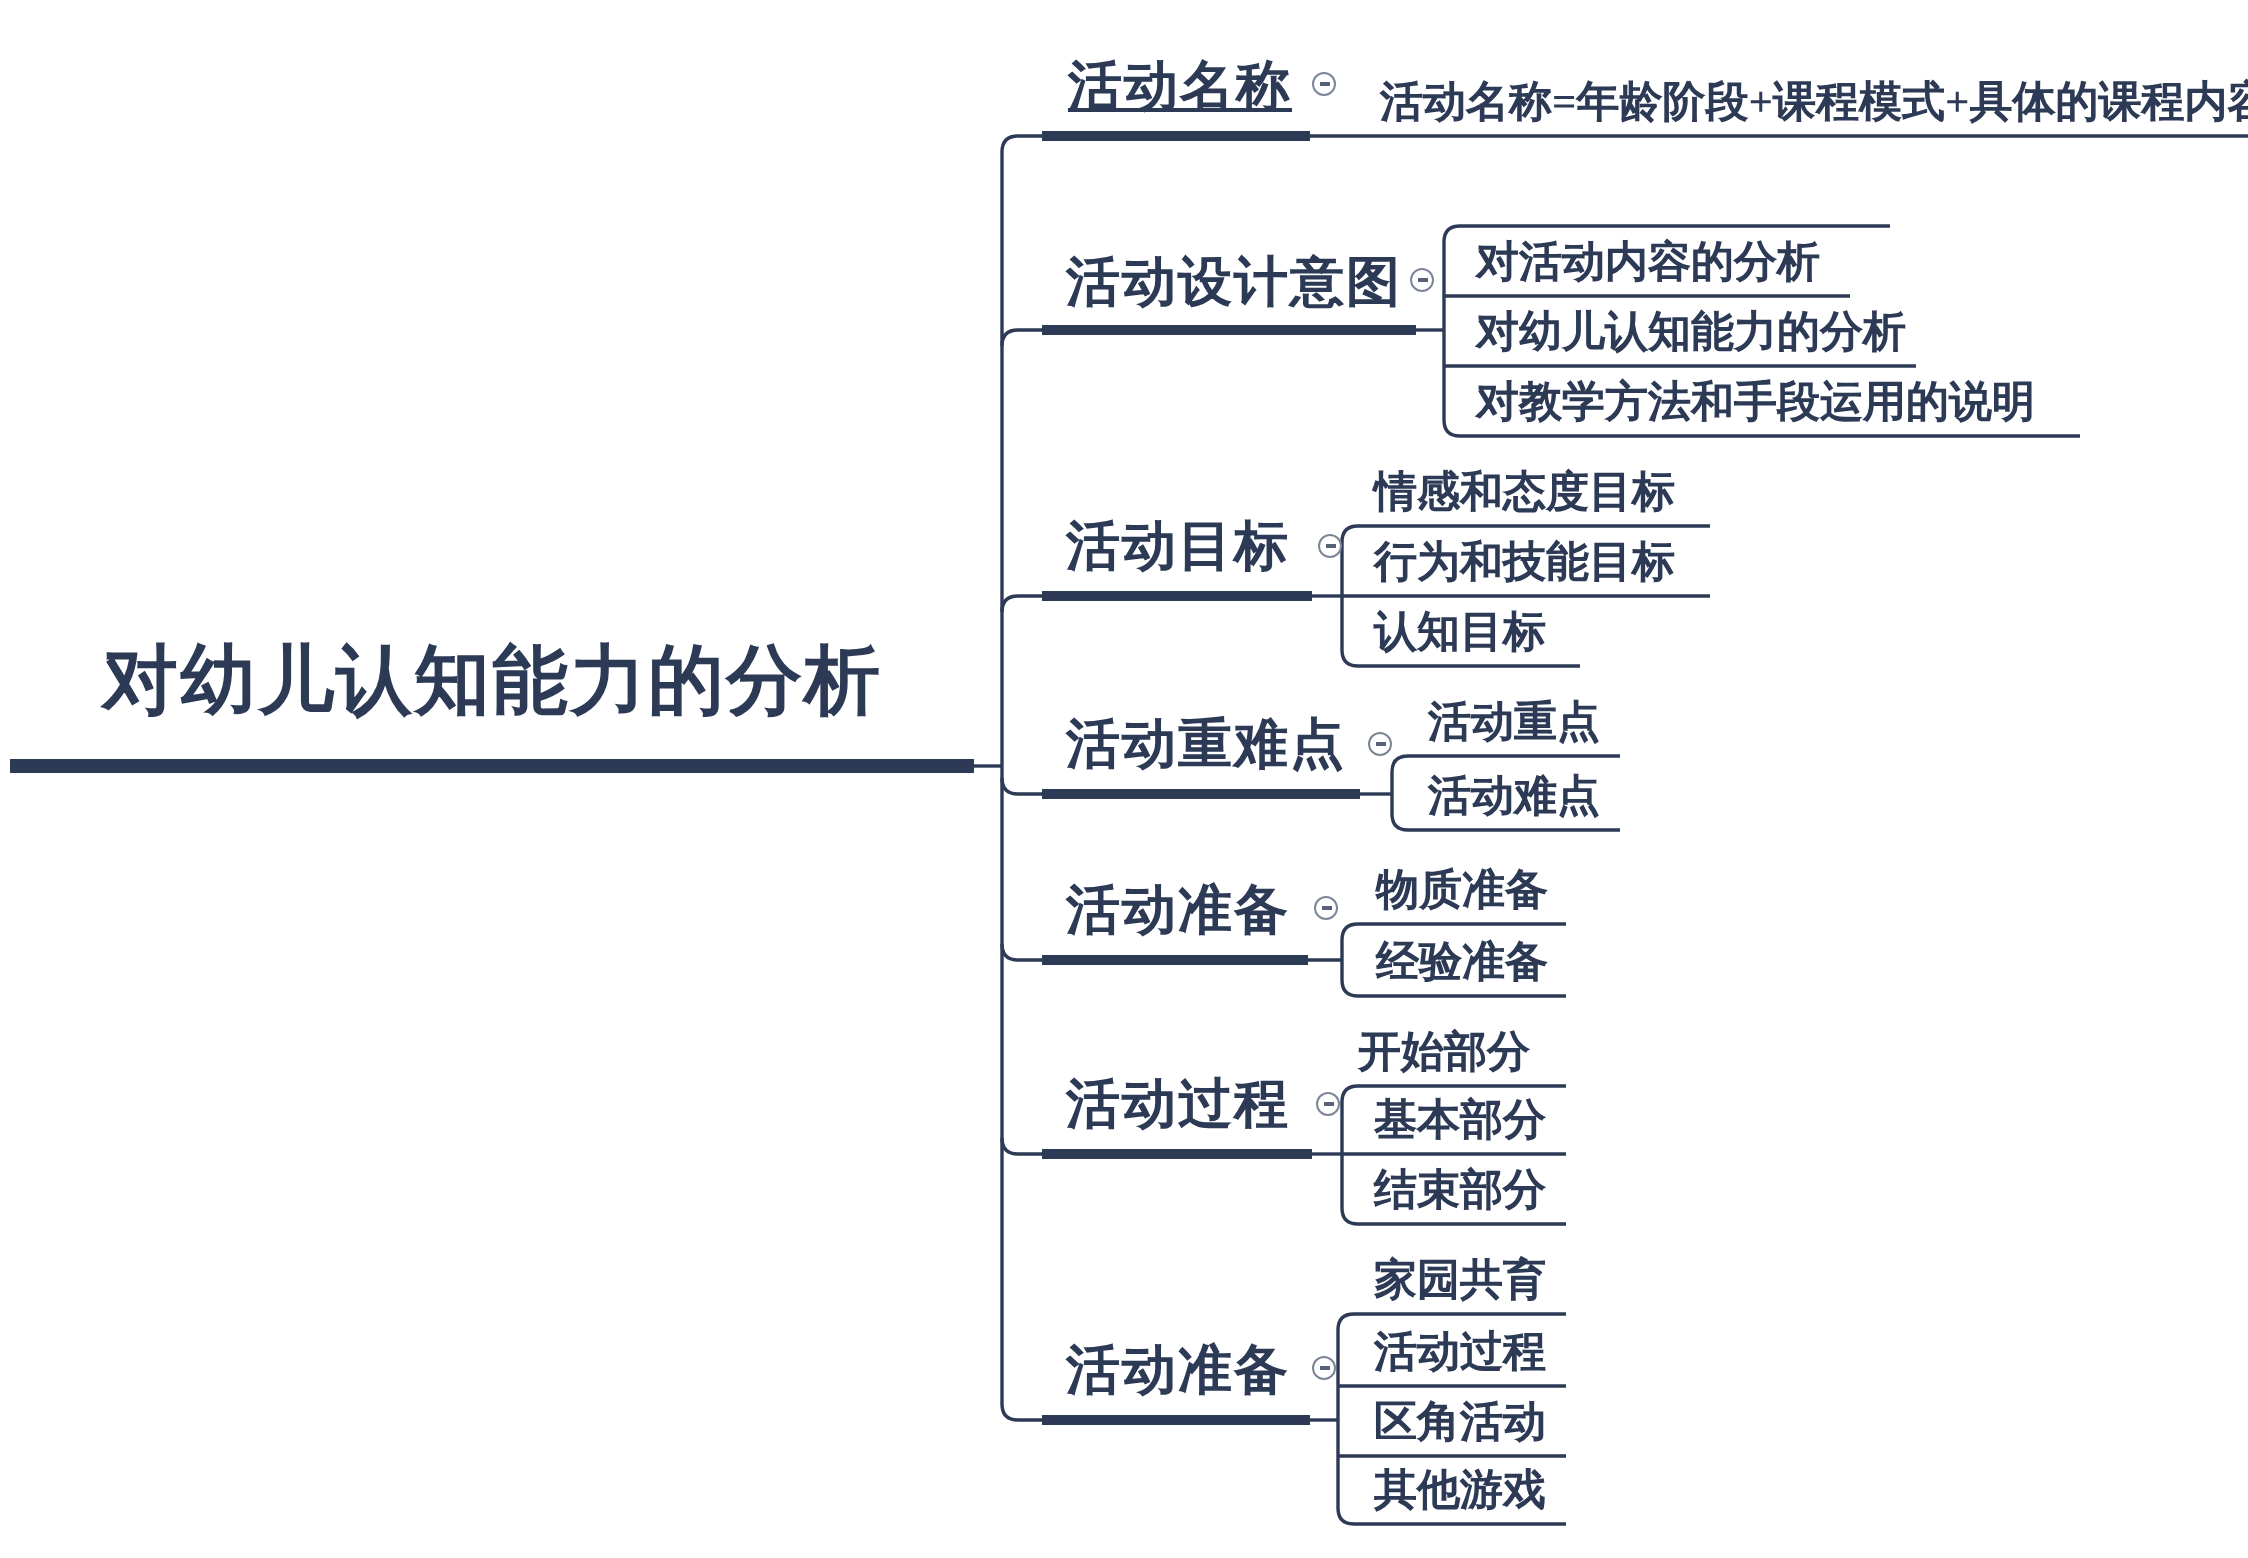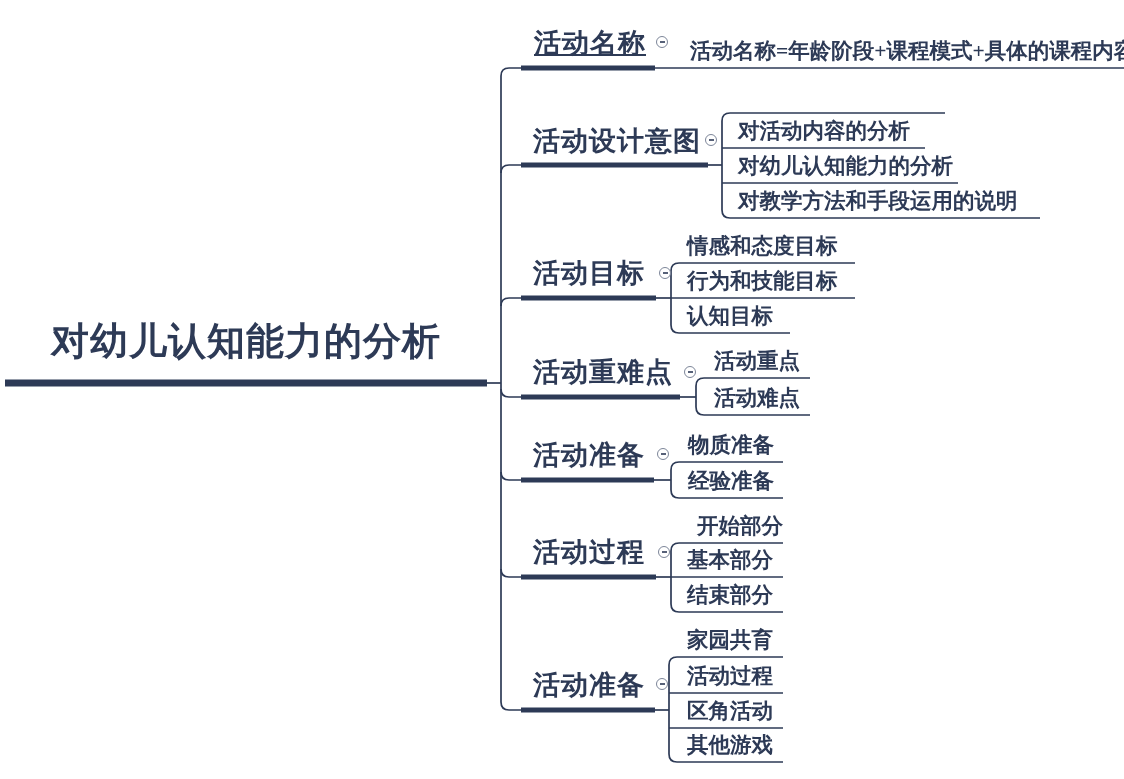--- a/index.html
+++ b/index.html
@@ -124,21 +124,21 @@
   <div class="topic sub-topic" style="left:687px;top:234px;">情感和态度目标</div>
   <div class="topic sub-topic" style="left:687px;top:269px;">行为和技能目标</div>
   <div class="topic sub-topic" style="left:687px;top:304px;">认知目标</div>
 
   <div class="topic sub-topic" style="left:714px;top:349px;">活动重点</div>
   <div class="topic sub-topic" style="left:714px;top:386px;">活动难点</div>
 
   <div class="topic sub-topic" style="left:688px;top:433px;">物质准备</div>
   <div class="topic sub-topic" style="left:688px;top:469px;">经验准备</div>
 
-  <div class="topic sub-topic" style="left:697px;top:514px;">开始部分</div>
+  <div class="topic sub-topic" style="left:679px;top:514px;">开始部分</div>
   <div class="topic sub-topic" style="left:687px;top:548px;">基本部分</div>
   <div class="topic sub-topic" style="left:687px;top:583px;">结束部分</div>
 
   <div class="topic sub-topic" style="left:687px;top:628px;">家园共育</div>
   <div class="topic sub-topic" style="left:687px;top:664px;">活动过程</div>
   <div class="topic sub-topic" style="left:687px;top:699px;">区角活动</div>
   <div class="topic sub-topic" style="left:687px;top:733px;">其他游戏</div>
 
 </div>
 

